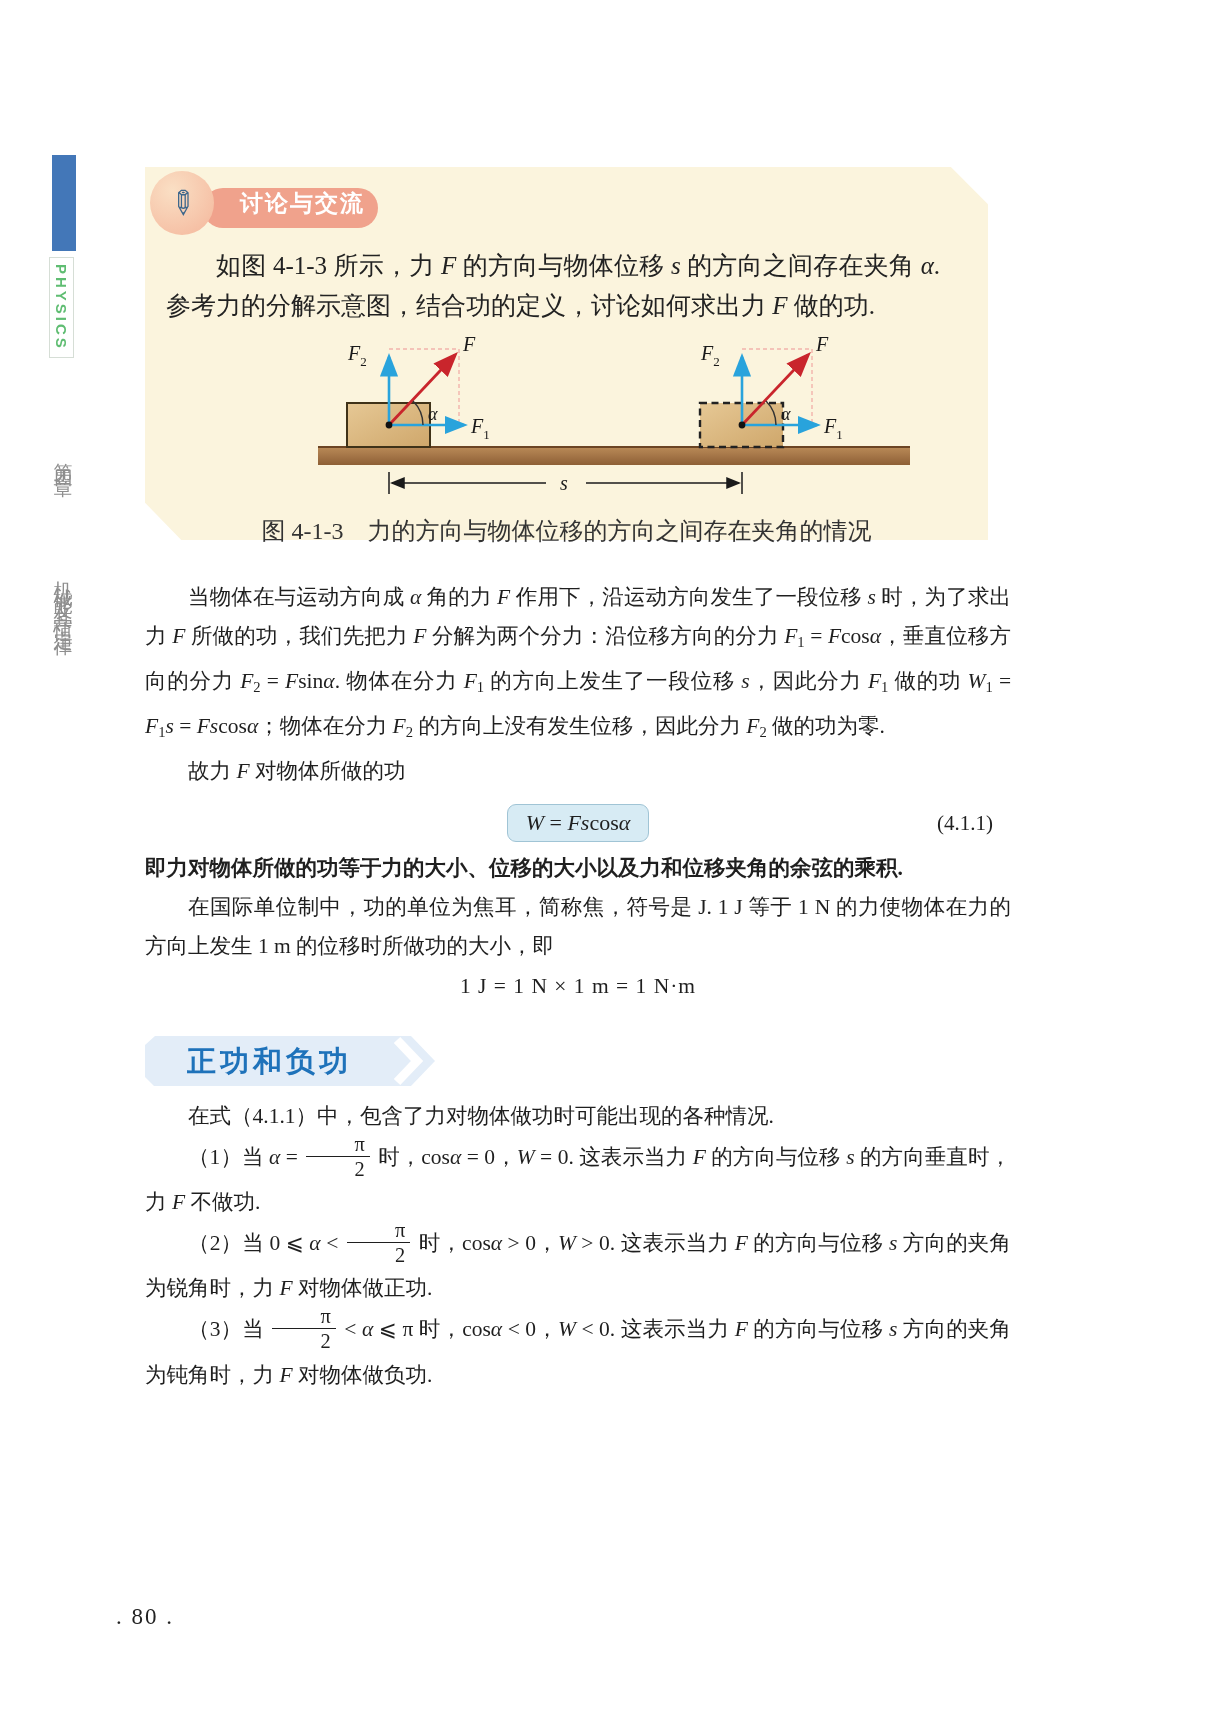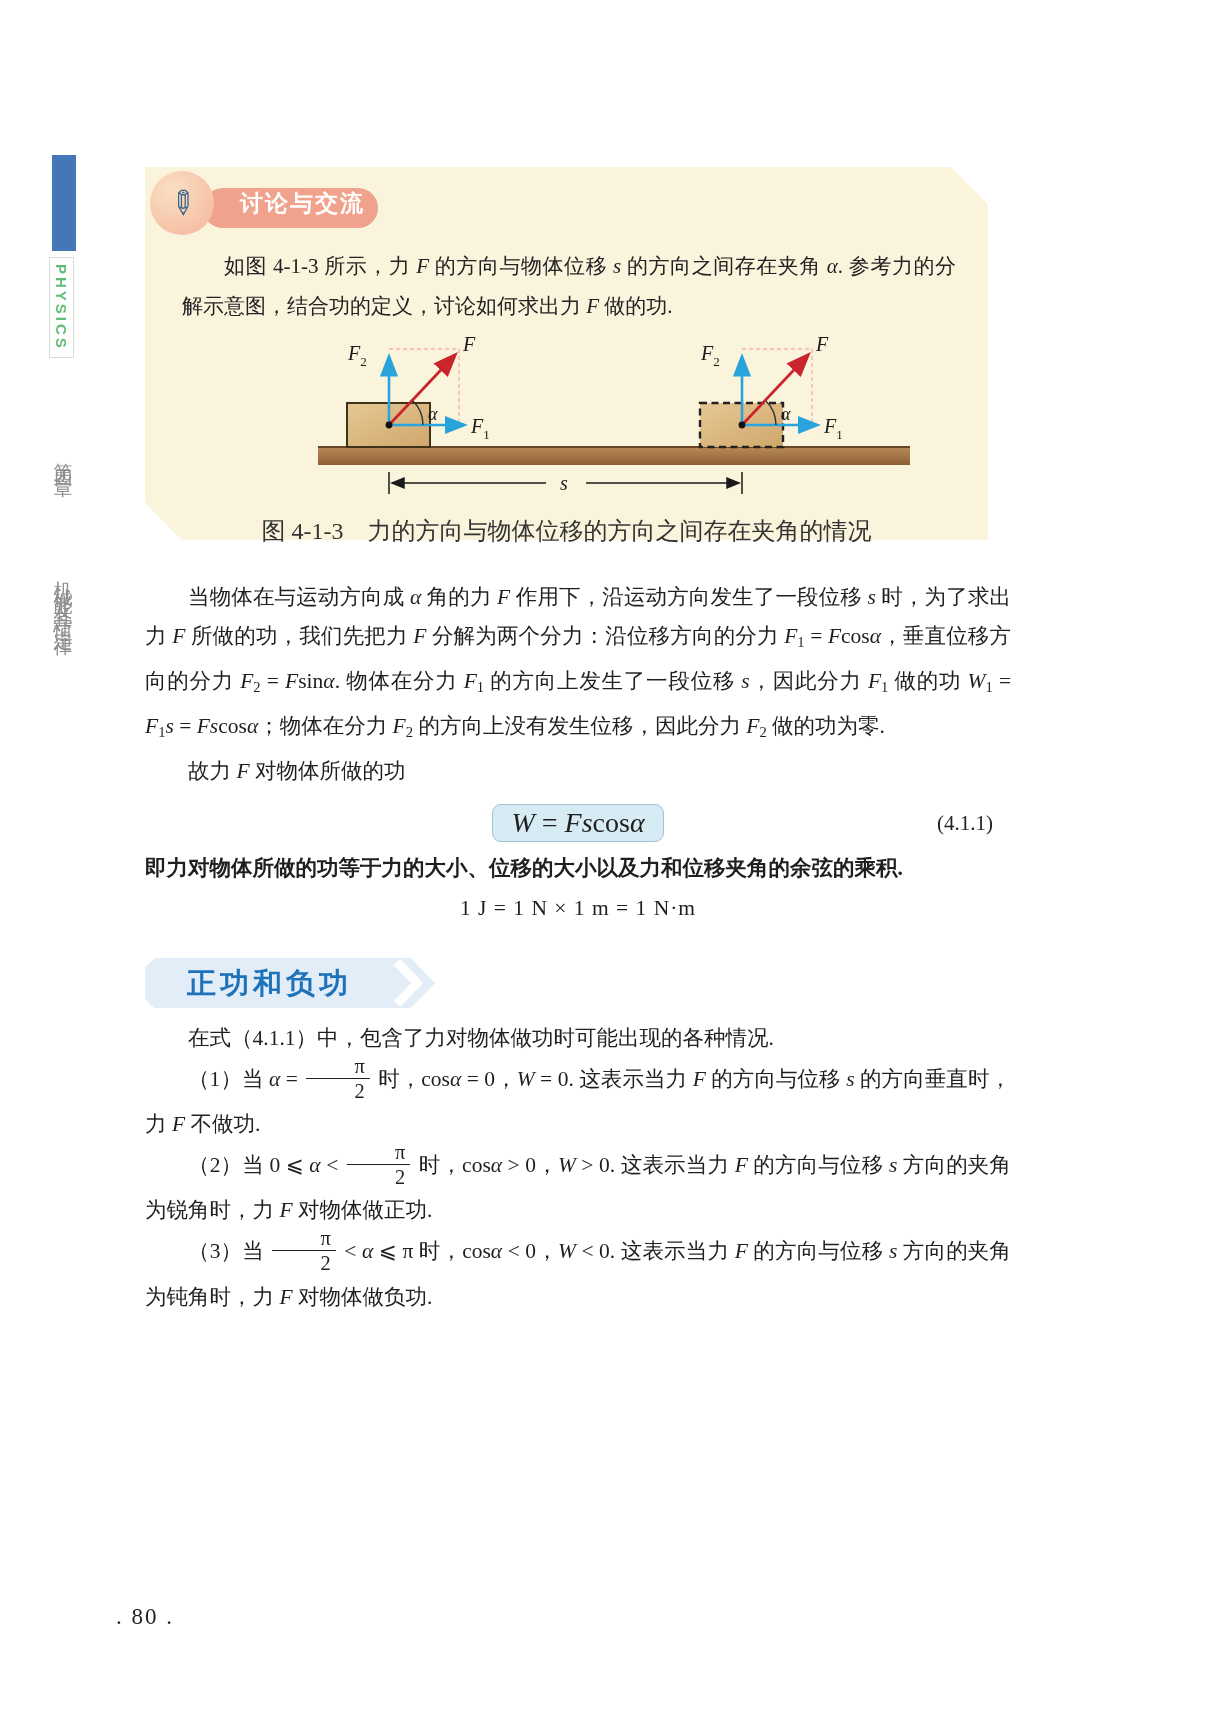--- a/index.html
+++ b/index.html
@@ -35,21 +35,21 @@
   .disc-pill-label{
     font-family:"Liberation Sans",sans-serif;font-weight:bold;font-size:23px;color:#ffffff;letter-spacing:2px;
   }
   .disc-icon{
     position:absolute;left:150px;top:171px;width:64px;height:64px;border-radius:50%;
     background:radial-gradient(circle at 35% 30%,#fadfc4,#f4b69b);
     display:flex;align-items:center;justify-content:center;z-index:2;
   }
   .disc-icon .glyph{font-size:32px;color:#3b668c;transform:rotate(45deg);line-height:1;}
   .disc-body{
-    position:absolute;left:182px;top:246px;width:774px;font-size:21px;line-height:40px;
+    position:absolute;left:166px;top:246px;width:774px;font-size:25px;line-height:40px;
     text-indent:2em;text-align:justify;color:#222;
   }
   .fig-svg{position:absolute;left:318px;top:335px;}
   .fig-caption{
     position:absolute;left:0;right:0;top:348px;text-align:center;font-size:24px;color:#333;
   }
   .fig-caption .cap-num{margin-right:24px;}
 
   
   .main-content{position:absolute;left:145px;top:578px;width:866px;}
@@ -57,21 +57,21 @@
   .it{font-style:italic;}
   .subsc{font-size:0.68em;vertical-align:-0.28em;}
   .bold{font-weight:bold;margin-top:28px;}
   .frac{display:inline-block;vertical-align:middle;text-align:center;line-height:1.08;margin:0 3px;transform:translateY(-3px);font-size:0.95em;}
   .frac .num{display:block;padding:0 5px 1px;border-bottom:1.5px solid #1f1f1f;}
   .frac .den{display:block;padding-top:1px;}
 
   .formula-row{position:relative;text-align:center;margin:6px 0 4px 0;height:48px;line-height:48px;}
   .formula-box{
     display:inline-block;background:#d7ebf4;border:1px solid #a0c4d5;border-radius:9px;
-    padding:3px 18px;font-size:28px;line-height:30px;vertical-align:middle;
+    padding:3px 18px;font-size:22px;line-height:30px;vertical-align:middle;
   }
   .eq-no{position:absolute;right:18px;top:2px;font-size:21px;}
   .unit-eq{text-align:center;font-size:21.5px;line-height:40px;margin:0;letter-spacing:1px;}
 
   
   .banner{position:relative;margin:30px 0 26px 0;width:320px;height:35px;}
   .banner svg{position:absolute;left:0;top:0;}
   .banner-label{
     position:absolute;left:42px;top:6px;font-family:"Liberation Sans",sans-serif;font-weight:bold;
     font-size:29px;color:#1e72ba;letter-spacing:4px;
@@ -174,20 +174,21 @@
   <div class="main-content">
     <p class="body-para"><span>当物体在与运动方向成 </span><span class="it">α</span><span> 角的力 </span><span class="it">F</span><span> 作用下，沿运动方向发生了一段位移 </span><span class="it">s</span><span> 时，为了求出力 </span><span class="it">F</span><span> 所做的功，我们先把力 </span><span class="it">F</span><span> 分解为两个分力：沿位移方向的分力 </span><span class="it">F</span><span class="subsc">1</span><span> = </span><span class="it">F</span><span>cos</span><span class="it">α</span><span>，垂直位移方向的分力 </span><span class="it">F</span><span class="subsc">2</span><span> = </span><span class="it">F</span><span>sin</span><span class="it">α</span><span>. 物体在分力 </span><span class="it">F</span><span class="subsc">1</span><span> 的方向上发生了一段位移 </span><span class="it">s</span><span>，因此分力 </span><span class="it">F</span><span class="subsc">1</span><span> 做的功 </span><span class="it">W</span><span class="subsc">1</span><span> = </span><span class="it">F</span><span class="subsc">1</span><span class="it">s</span><span> = </span><span class="it">Fs</span><span>cos</span><span class="it">α</span><span>；物体在分力 </span><span class="it">F</span><span class="subsc">2</span><span> 的方向上没有发生位移，因此分力 </span><span class="it">F</span><span class="subsc">2</span><span> 做的功为零.</span></p>
     <p class="body-para"><span>故力 </span><span class="it">F</span><span> 对物体所做的功</span></p>
 
     <div class="formula-row">
       <span class="formula-box"><span class="it">W</span><span> = </span><span class="it">Fs</span><span>cos</span><span class="it">α</span></span>
       <span class="eq-no">(4.1.1)</span>
     </div>
 
     <p class="body-para" style="text-indent:0;"><span class="bold">即力对物体所做的功等于力的大小、位移的大小以及力和位移夹角的余弦的乘积.</span></p>
+    <p class="body-para"><span>在国际单位制中，功的单位为焦耳，简称焦，符号是 J. 1 J 等于 1 N 的力使物体在力的方向上发生 1 m 的位移时所做功的大小，即</span></p>
     <p class="unit-eq">1 J = 1 N × 1 m = 1 N·m</p>
 
     <div class="banner">
       <svg width="320" height="50" viewBox="0 0 320 50">
         <path d="M 10 0 L 266 0 L 290 25 L 266 50 L 9 50 L 0 41 L 0 9 Z" fill="#e3edf8"></path>
         <path d="M 252 4 L 272 25 L 252 46" fill="none" stroke="#ffffff" stroke-width="9"></path>
       </svg>
       <span class="banner-label">正功和负功</span>
     </div>
 

